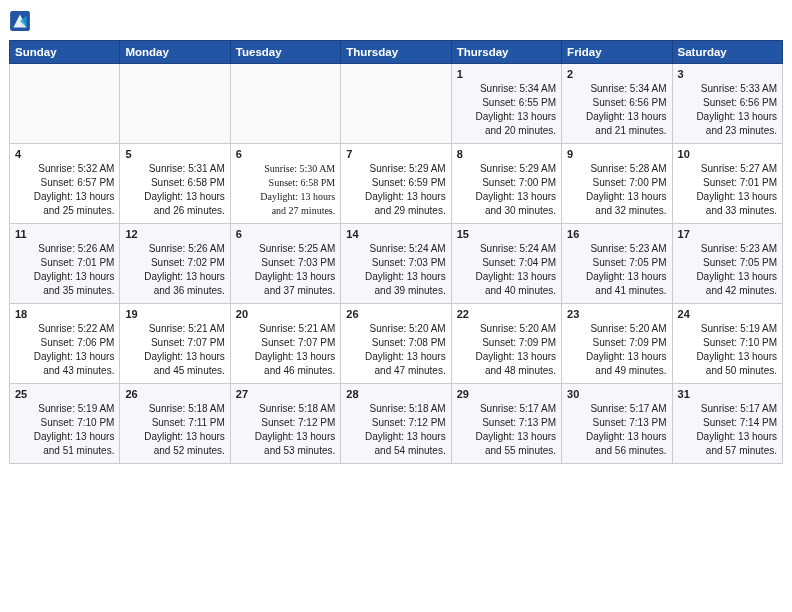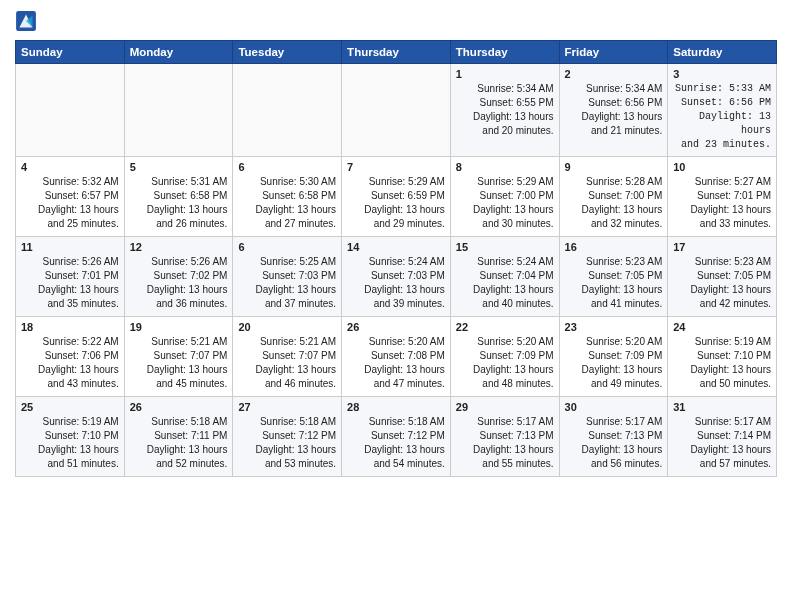--- a/index.html
+++ b/index.html
@@ -6,21 +6,21 @@
     body {
       width: 792px;
       height: 612px;
       font-family: Arial, sans-serif;
       background: #fff;
       overflow: hidden;
     }
     .page {
       width: 792px;
       height: 612px;
-      padding: 10px 15px;
+      padding: 10px 9px;
     }
     .header {
       display: flex;
       justify-content: space-between;
       align-items: flex-start;
       margin-bottom: 8px;
     }
     .logo {
       display: flex;
       align-items: center;
@@ -151,21 +151,21 @@
           </td>
           <td>
             <span class="day-num">2</span>
             <div class="cell-info" style="white-space: pre-line;">Sunrise: 5:34 AM
 Sunset: 6:56 PM
 Daylight: 13 hours
 and 21 minutes.</div>
           </td>
           <td>
             <span class="day-num">3</span>
-            <div class="cell-info" style="white-space: pre-line; font-family: Liberation Mono, monospace;">Sunrise: 5:33 AM
+            <div class="cell-info" style="white-space: pre-line;">Sunrise: 5:33 AM
 Sunset: 6:56 PM
 Daylight: 13 hours
 and 23 minutes.</div>
           </td>
         </tr>
         <tr>
           <td>
             <span class="day-num">4</span>
             <div class="cell-info" style="white-space: pre-line;">Sunrise: 5:32 AM
 Sunset: 6:57 PM
@@ -174,21 +174,21 @@
           </td>
           <td>
             <span class="day-num">5</span>
             <div class="cell-info" style="white-space: pre-line;">Sunrise: 5:31 AM
 Sunset: 6:58 PM
 Daylight: 13 hours
 and 26 minutes.</div>
           </td>
           <td>
             <span class="day-num">6</span>
-            <div class="cell-info" style="white-space: pre-line;">Sunrise: 5:30 AM
+            <div class="cell-info" style="white-space: pre-line; font-family: Liberation Serif, serif;">Sunrise: 5:30 AM
 Sunset: 6:58 PM
 Daylight: 13 hours
 and 27 minutes.</div>
           </td>
           <td>
             <span class="day-num">7</span>
             <div class="cell-info" style="white-space: pre-line;">Sunrise: 5:29 AM
 Sunset: 6:59 PM
 Daylight: 13 hours
 and 29 minutes.</div>

